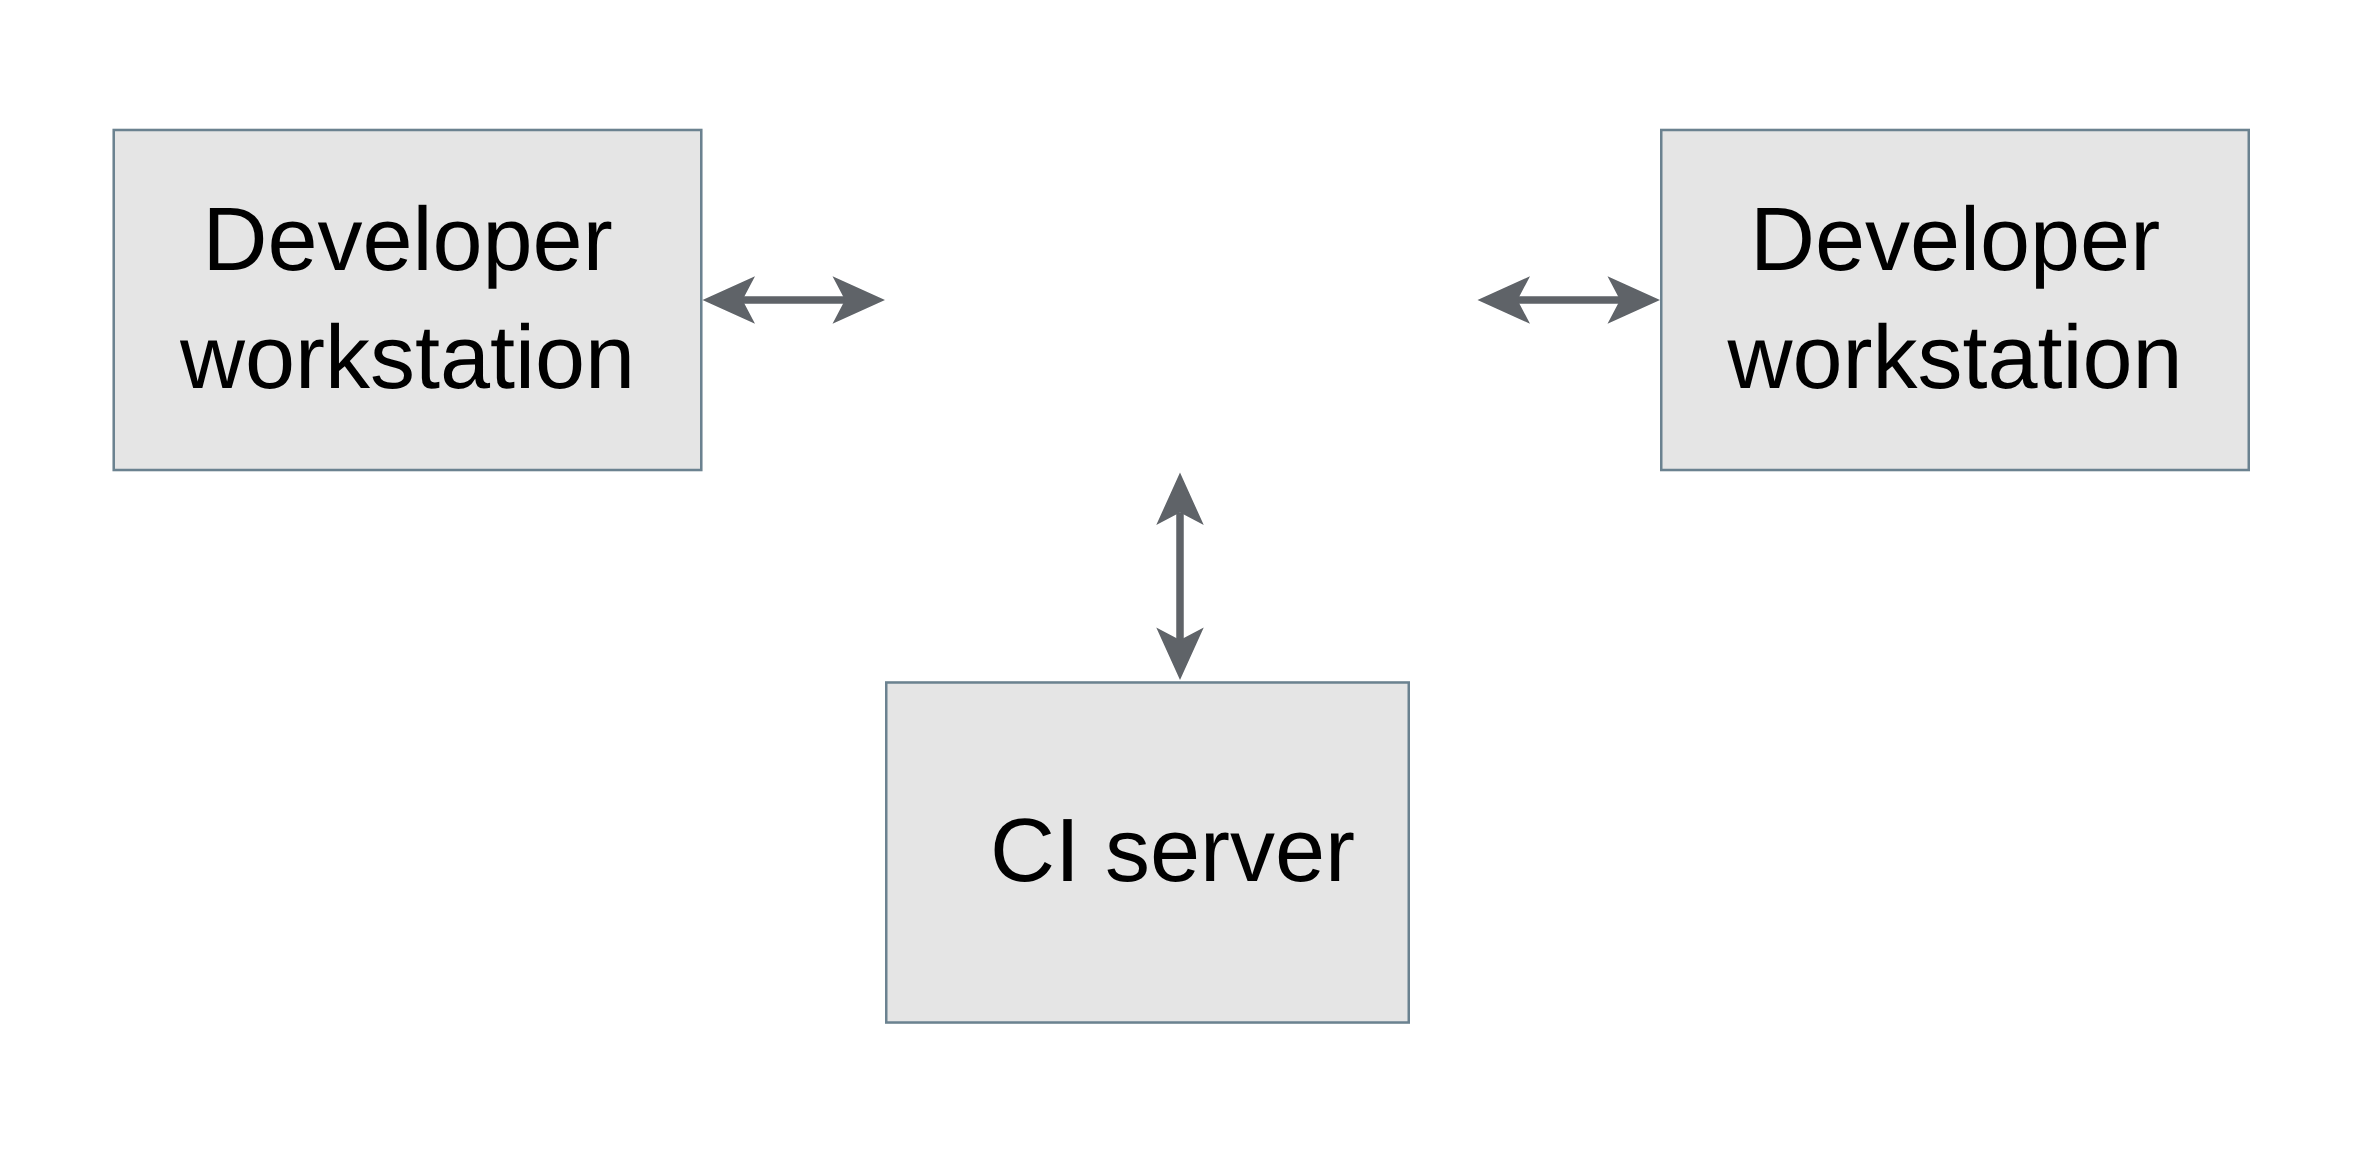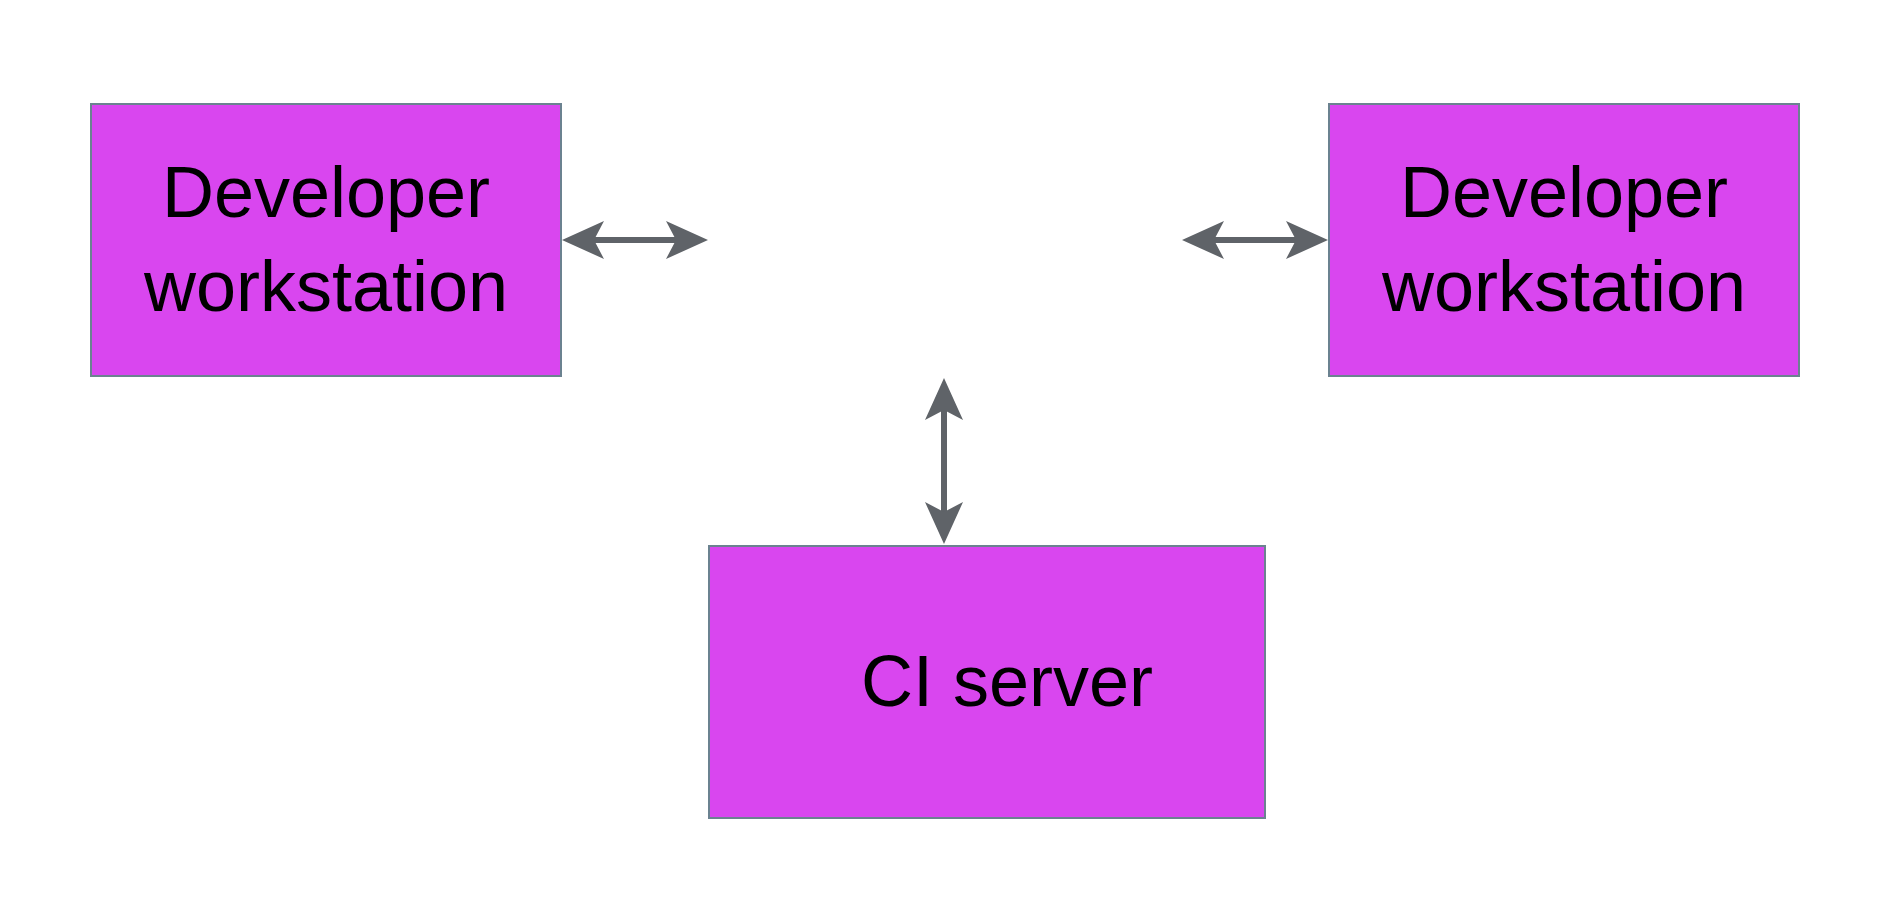--- a/index.html
+++ b/index.html
@@ -11,35 +11,35 @@
     position: relative;
     width: 1900px;
     height: 922px;
     background: #ffffff;
     font-family: "Liberation Sans", sans-serif;
     overflow: hidden;
   }
   .node {
     position: absolute;
     box-sizing: border-box;
-    background: #d946ef;
+    background: #e5e5e5;
     border: 2px solid #6b8290;
     display: flex;
     align-items: center;
     justify-content: center;
     text-align: center;
     font-size: 72px;
     line-height: 1.3;
     color: #000000;
     white-space: pre-line;
   }
   .node-dev-left   { left:  90px; top: 103px; width: 472px; height: 274px; }
   .node-cache      { left: 708px; top: 103px; width: 472px; height: 274px; }
   .node-dev-right  { left: 1328px; top: 103px; width: 472px; height: 274px; }
-  .node-ci         { left: 708px; top: 545px; width: 558px; height: 274px; padding-left: 40px; }
+  .node-ci         { left: 708px; top: 545px; width: 420px; height: 274px; padding-left: 40px; }
   .arrow {
     position: absolute;
     display: block;
   }
   .arrow-h-left  { left: 561px;  top: 210px; width: 148px; height: 60px; }
   .arrow-h-right { left: 1181px; top: 210px; width: 148px; height: 60px; }
   .arrow-v       { left: 914px;  top: 377px; width: 60px;  height: 168px; }
 </style>
 </head>
 <body>

